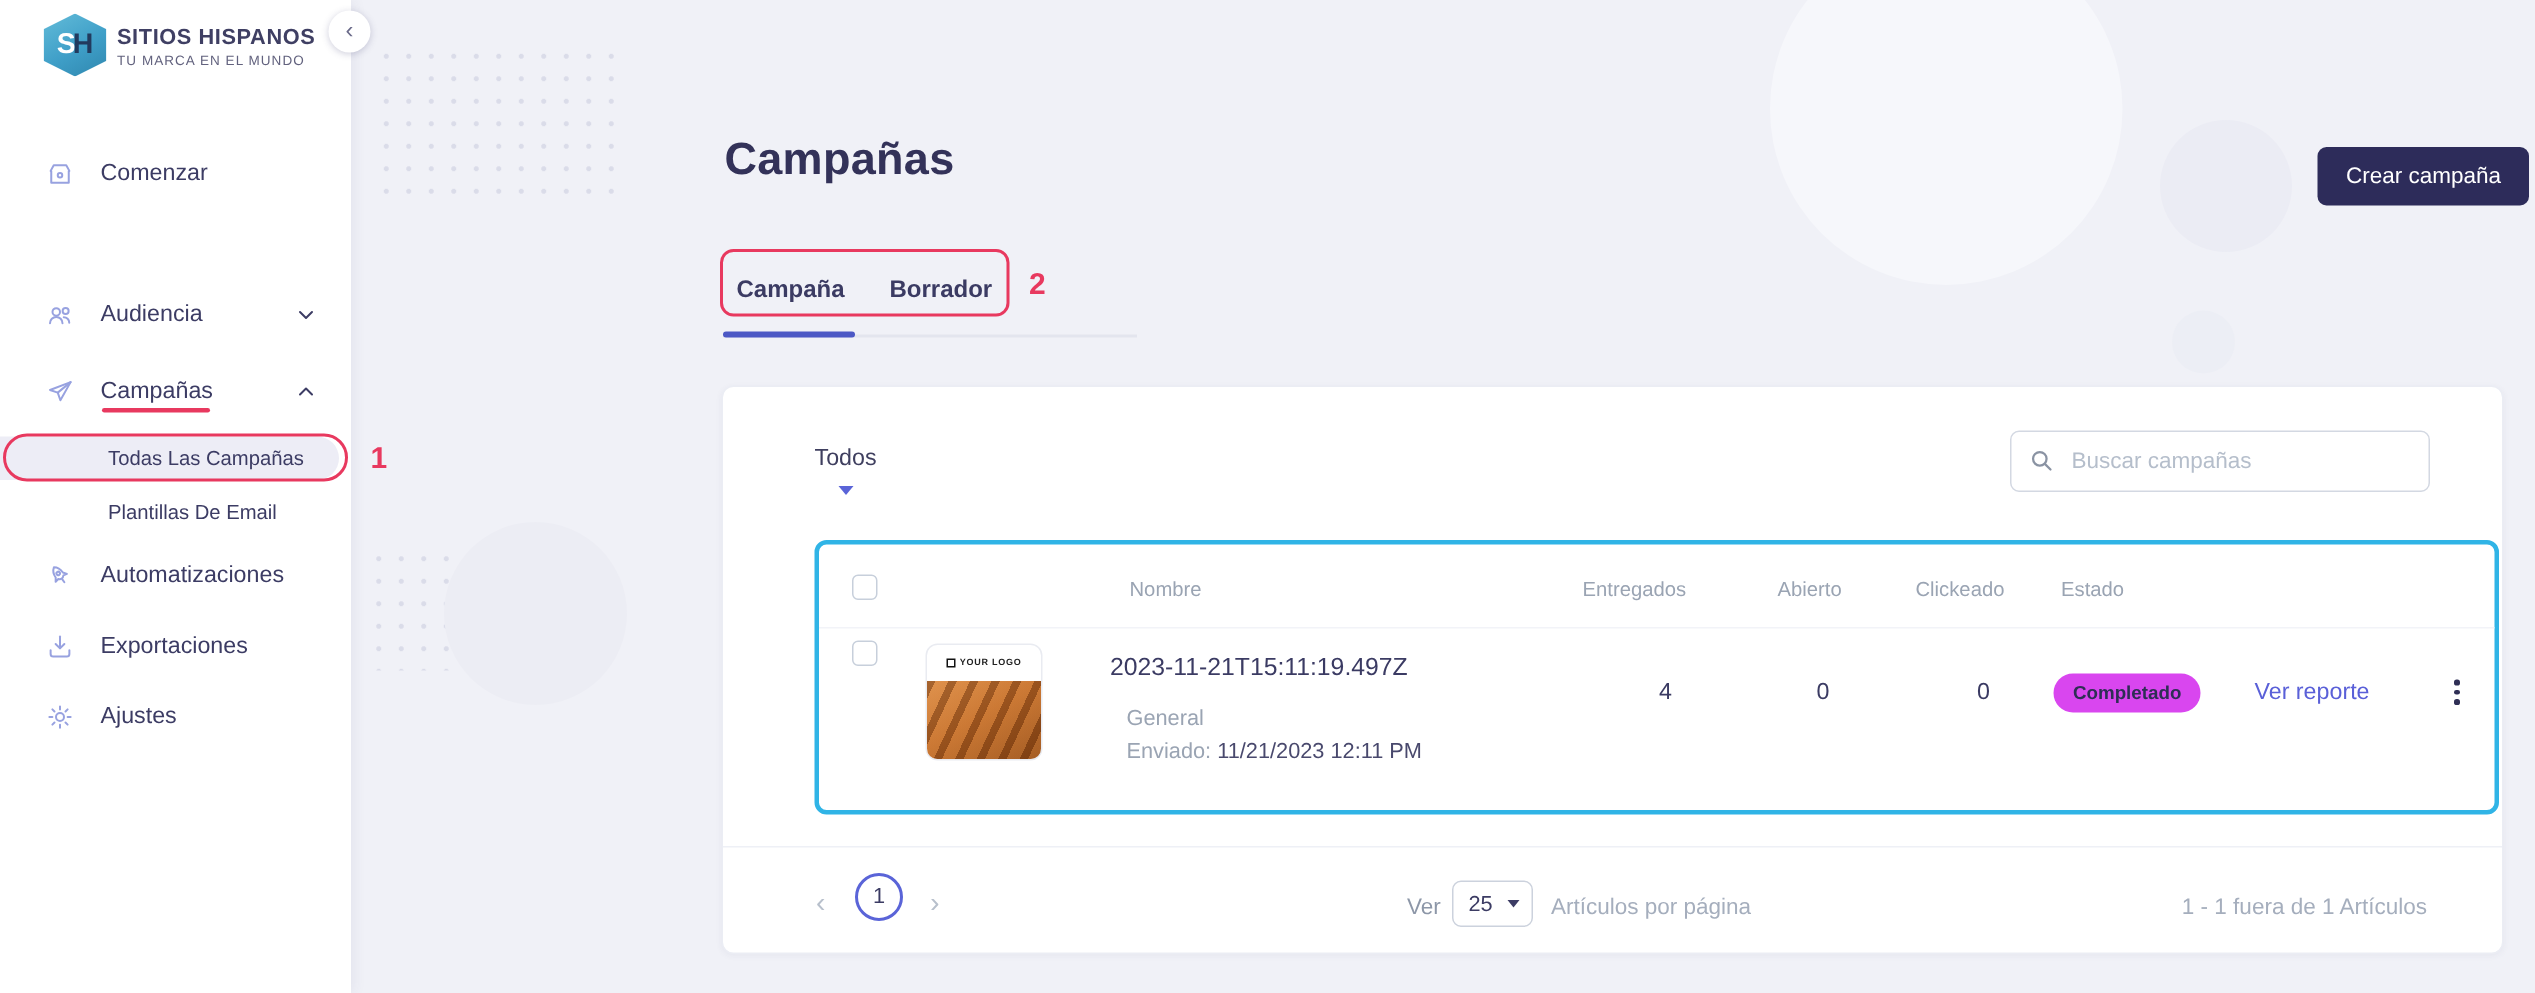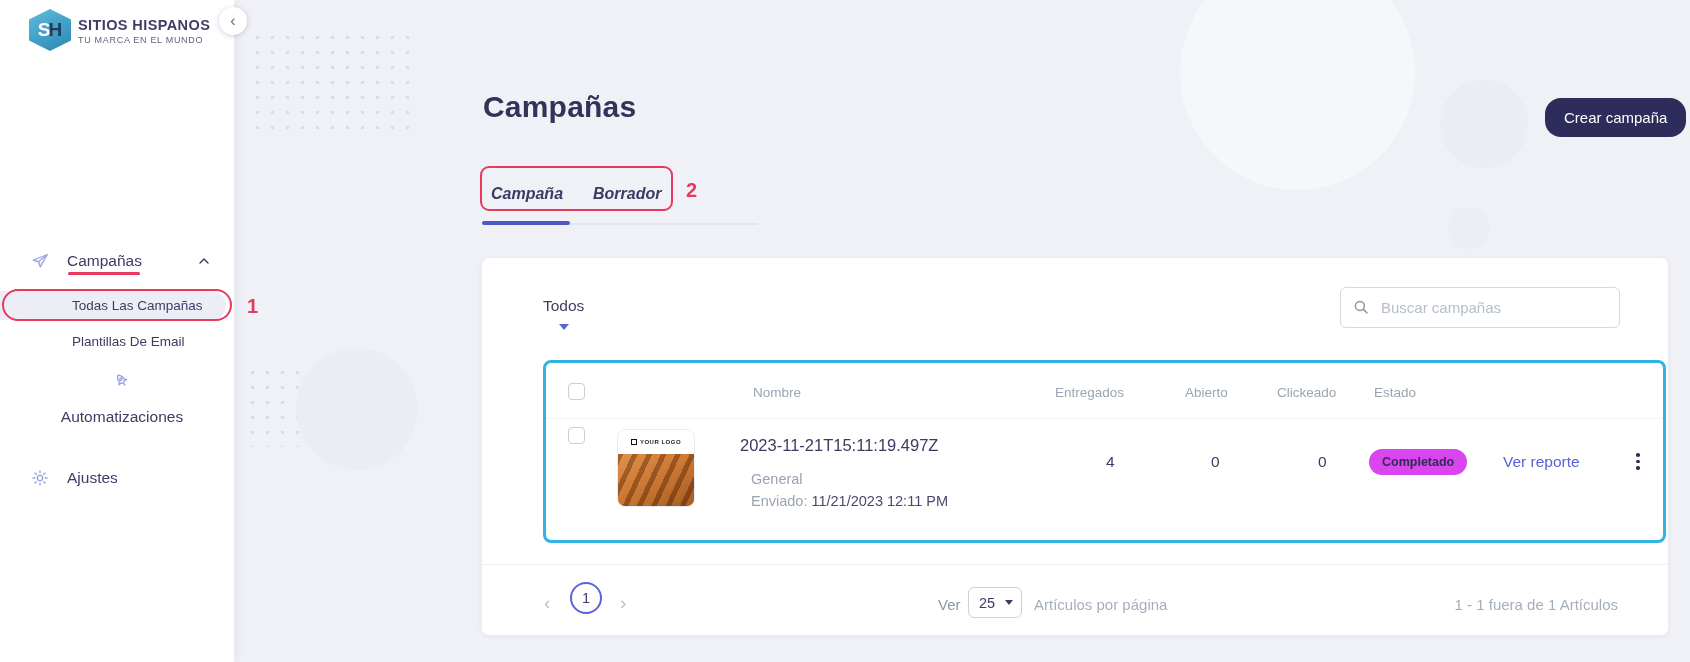--- a/index.html
+++ b/index.html
@@ -65,26 +65,26 @@
   .campaigns-underline { left:68px; top:272px; width:72px; height:2.5px; background:#e8395f; border-radius:2px; }
 
   
   .anno-box { border:2.5px solid #e8395f; border-radius:9px; z-index:4; pointer-events:none; }
   .anno-num { color:#e8395f; font-size:20px; font-weight:bold; z-index:4; }
 
   
   .page-title { left:483px; top:90px; font-size:30px; font-weight:bold; color:#333259; letter-spacing:.2px; }
   .create-btn {
     left:1545px; top:98px; height:39px; padding:0 19px;
-    background:#2d2c5a; color:#fff; border:none; border-radius:16px;
+    background:#2d2c5a; color:#fff; border:none; border-radius:6px;
     font-size:15px; font-family:inherit; cursor:pointer;
   }
 
   
-  .tab { top:185px; font-size:16px; font-weight:600; color:#3b3b63; cursor:pointer;font-style:italic; }
+  .tab { top:185px; font-size:16px; font-weight:600; color:#3b3b63; cursor:pointer; }
   .tab-line-gray   { left:482px; top:223px; width:276px; height:1.5px; background:#e3e5ee; }
   .tab-line-active { left:482px; top:221px; width:88px; height:3.5px; background:#4c58c5; border-radius:2px; }
 
   
   .card {
     left:481px; top:257px; width:1188px; height:379px;
     background:#fff; border-radius:8px;
     border:1px solid #ebedf4;
     box-shadow:0 1px 4px rgba(50,50,90,.05);
     z-index:1;
@@ -161,50 +161,78 @@
 <div class="abs bg-circle" style="left:296px; top:348px; width:122px; height:122px; background:#ecedf4;"></div>
 
 <aside class="abs sidebar">
   <div class="abs logo-cube">
     <span class="ls">S</span>
       <span class="lh">H</span>
   </div>
   <div class="abs brand-name">SITIOS HISPANOS</div>
   <div class="abs brand-tag">TU MARCA EN EL MUNDO</div>
 
-
-
+  <div class="abs nav-item" style="top:103px;">
+    <svg width="20" height="20" viewBox="0 0 24 24" fill="none" stroke-width="1.6" stroke-linecap="round" stroke-linejoin="round">
+        <path d="M4.5 9.5 L7 5 h10 l2.5 4.5"></path>
+        <path d="M5 9.5 V19 h14 V9.5"></path>
+        <circle cx="12" cy="13" r="1.8"></circle>
+      </svg>
+    <span>Comenzar</span>
+  </div>
+
+
+  <div class="abs nav-item" style="top:197px;">
+    <svg width="20" height="20" viewBox="0 0 24 24" fill="none" stroke-width="1.6" stroke-linecap="round" stroke-linejoin="round">
+        <circle cx="9" cy="9.5" r="3"></circle>
+        <circle cx="16.5" cy="8.8" r="2.4"></circle>
+        <path d="M4 18.5 c0-2.8 2.2-5 5-5 s5 2.2 5 5"></path>
+        <path d="M15 13.8 c2.4 0 4.4 1.9 4.4 4.3"></path>
+      </svg>
+    <span>Audiencia</span>
+    <span class="nav-chevron"><svg width="16" height="16" viewBox="0 0 24 24" fill="none" stroke-width="2" stroke-linecap="round" stroke-linejoin="round">
+          <polyline points="6 9 12 15 18 9"></polyline>
+        </svg></span>
+  </div>
 
   <div class="abs nav-item" style="top:248px;">
     <svg width="20" height="20" viewBox="0 0 24 24" fill="none" stroke-width="1.6" stroke-linecap="round" stroke-linejoin="round">
         <path d="M20.5 4.5 L4 10.8 L10.2 12.9 L12.3 19 Z"></path>
         <path d="M10.2 12.9 L20.5 4.5"></path>
       </svg>
     <span>Campañas</span>
     <span class="nav-chevron"><svg width="16" height="16" viewBox="0 0 24 24" fill="none" stroke-width="2" stroke-linecap="round" stroke-linejoin="round">
           <polyline points="6 15 12 9 18 15"></polyline>
         </svg></span>
   </div>
   <div class="abs campaigns-underline"></div>
 
   <div class="abs active-pill"></div>
   <div class="abs sub-item" style="top:298px;">Todas Las Campañas</div>
   <div class="abs sub-item" style="top:334px;">Plantillas De Email</div>
 
-  <div class="abs nav-item" style="top:371px;flex-direction:column;">
+  <div class="abs nav-item" style="top:371px;">
     <svg width="20" height="20" viewBox="0 0 24 24" fill="none" stroke-width="1.6" stroke-linecap="round" stroke-linejoin="round">
         <g transform="rotate(-35 12 12)">
           <path d="M12 3.5 c2.6 1.8 3.5 4.8 3.5 7.5 l2 2.8 -3-.6 c-.8.9-1.6 1.3-2.5 1.3 s-1.7-.4-2.5-1.3 l-3 .6 2-2.8 c0-2.7.9-5.7 3.5-7.5 z"></path>
           <circle cx="12" cy="9.5" r="1.4"></circle>
           <path d="M12 15.5 v2.6"></path>
         </g>
       </svg>
     <span>Automatizaciones</span>
   </div>
 
+  <div class="abs nav-item" style="top:418px;">
+    <svg width="20" height="20" viewBox="0 0 24 24" fill="none" stroke-width="1.6" stroke-linecap="round" stroke-linejoin="round">
+        <path d="M12 4 v9"></path>
+        <path d="M8.5 10 l3.5 3.5 3.5-3.5"></path>
+        <path d="M4.5 15 v3 a2 2 0 0 0 2 2 h11 a2 2 0 0 0 2-2 v-3"></path>
+      </svg>
+    <span>Exportaciones</span>
+  </div>
 
   <div class="abs nav-item" style="top:465px;">
     <svg width="20" height="20" viewBox="0 0 24 24" fill="none" stroke-width="1.6" stroke-linecap="round" stroke-linejoin="round">
         <circle cx="12" cy="12" r="3.2"></circle>
         <path d="M12 3.5v2.4M12 18.1v2.4M3.5 12h2.4M18.1 12h2.4M5.9 5.9l1.7 1.7M16.4 16.4l1.7 1.7M18.1 5.9l-1.7 1.7M7.6 16.4l-1.7 1.7"></path>
       </svg>
     <span>Ajustes</span>
   </div>
 </aside>
 

